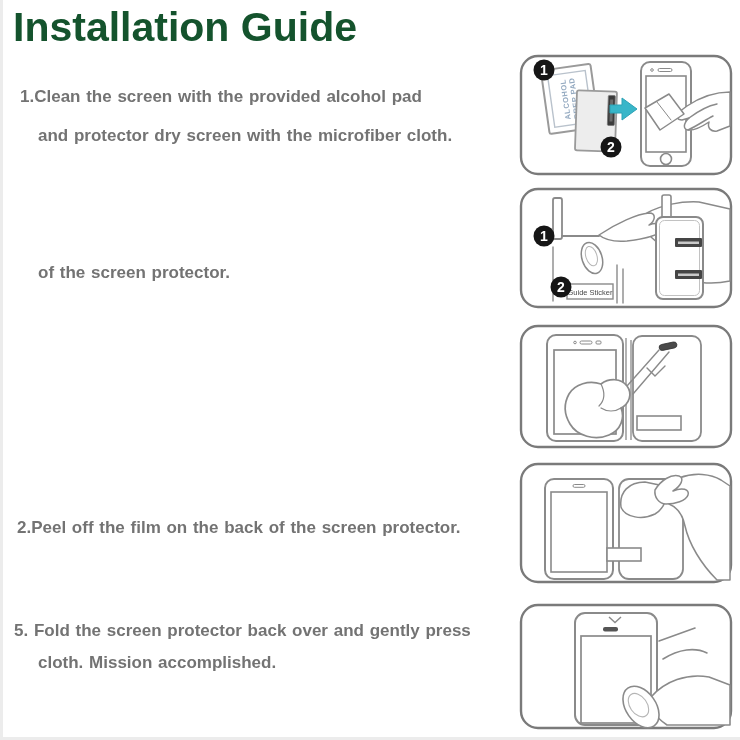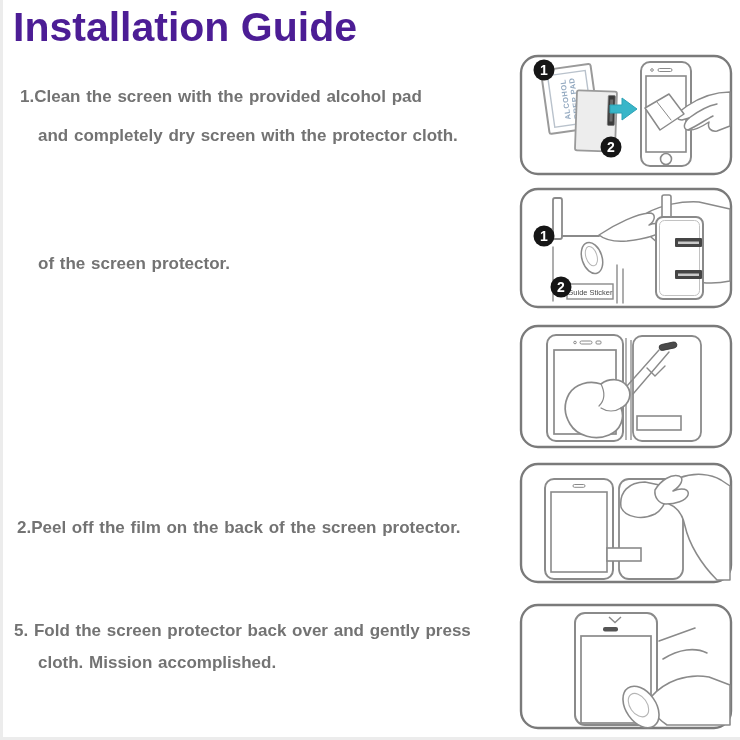--- a/index.html
+++ b/index.html
@@ -3,43 +3,43 @@
 <meta charset="utf-8">
 <style>
   html,body{margin:0;padding:0;background:#ffffff;}
   .page{
     position:relative;width:740px;height:740px;background:#fff;overflow:hidden;
     font-family:"Liberation Sans", sans-serif;
     box-shadow: inset 3px -3px 0 #ececec;
   }
   .title{
     position:absolute;left:13px;top:4px;margin:0;
-    font-size:41px;font-weight:bold;color:#4c1d95;letter-spacing:0px;white-space:nowrap;
+    font-size:41px;font-weight:bold;color:#14532d;letter-spacing:0px;white-space:nowrap;
   }
   .step-line{
     position:absolute;white-space:nowrap;
     font-size:17px;font-weight:bold;color:#737373;word-spacing:1px;line-height:1.2;
   }
   .panel{position:absolute;left:519px;width:214px;}
   .panel svg{display:block;width:100%;height:100%;}
   svg text.badge-num{font-family:"Liberation Sans",sans-serif;font-weight:bold;font-size:14px;fill:#ffffff;text-anchor:middle;}
   svg text.pad-text{font-family:"Liberation Sans",sans-serif;font-weight:bold;font-size:7.5px;fill:#93a9c0;letter-spacing:.5px;text-anchor:middle;}
   svg text.sticker-text{font-family:"Liberation Sans",sans-serif;font-size:7.5px;fill:#4a4a4a;text-anchor:middle;}
 </style>
 </head>
 <body>
 
 <div class="page">
 
   <h1 class="title">Installation Guide</h1>
 
   <div class="step-line" style="left:20px;top:87px">1.Clean the screen with the provided alcohol pad</div>
-  <div class="step-line" style="left:38px;top:126px">and completely dry screen with the protector cloth.</div>
-
-  <div class="step-line" style="left:38px;top:254px">of the screen protector.</div>
+  <div class="step-line" style="left:38px;top:126px">and protector dry screen with the microfiber cloth.</div>
+
+  <div class="step-line" style="left:38px;top:263px">of the screen protector.</div>
 
 
   <div class="step-line" style="left:17px;top:518px">2.Peel off the film on the back of the screen protector.</div>
 
   <div class="step-line" style="left:14px;top:621px">5. Fold the screen protector back over and gently press</div>
   <div class="step-line" style="left:38px;top:653px">cloth. Mission accomplished.</div>
 
   <div class="panel" style="top:54px;height:122px">
     <svg viewBox="0 0 214 122">
       <rect x="2" y="2" width="210" height="118" rx="17" fill="#ffffff" stroke="#7a7a7a" stroke-width="2.4"></rect>

